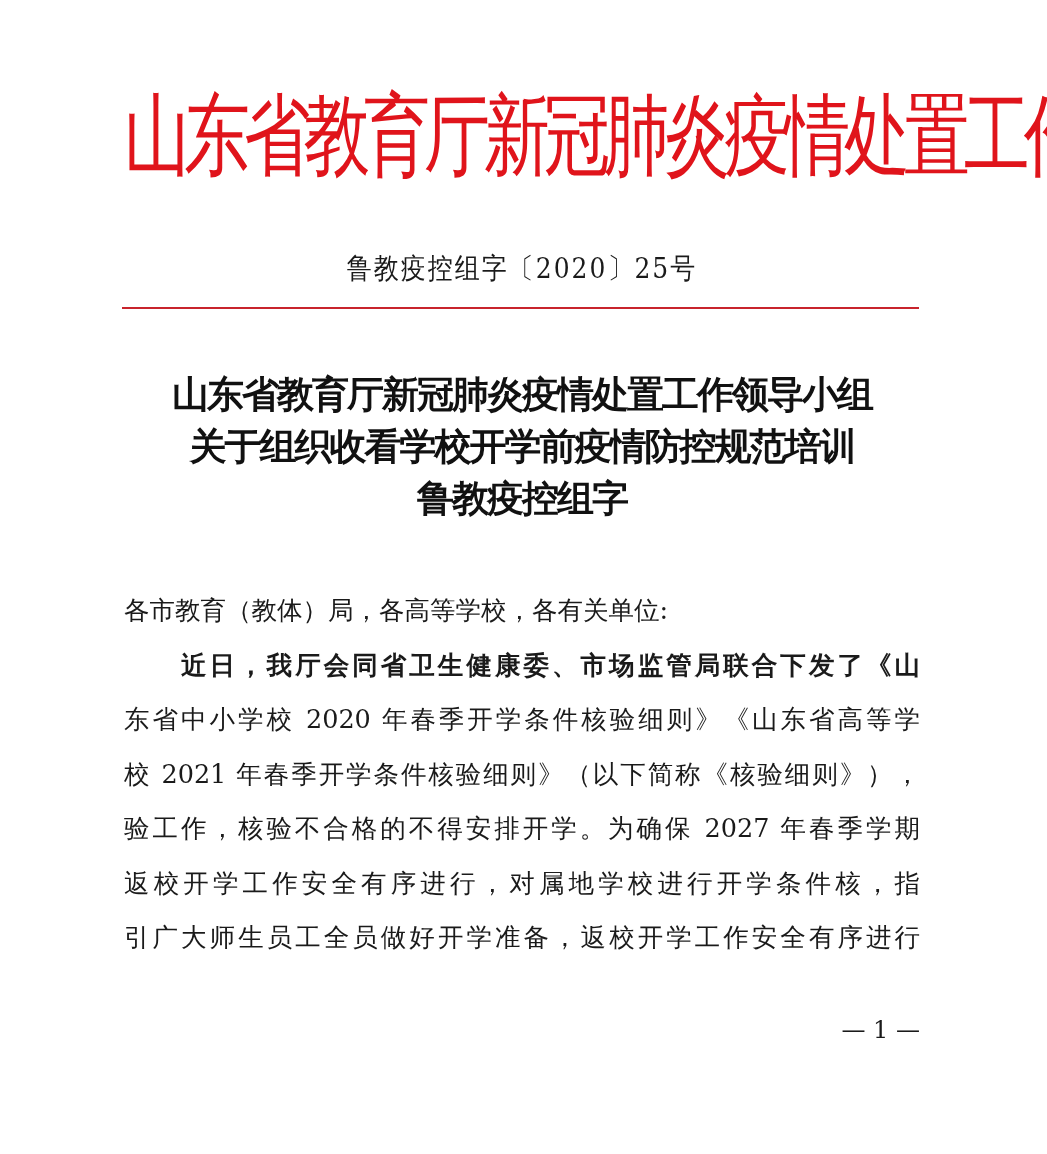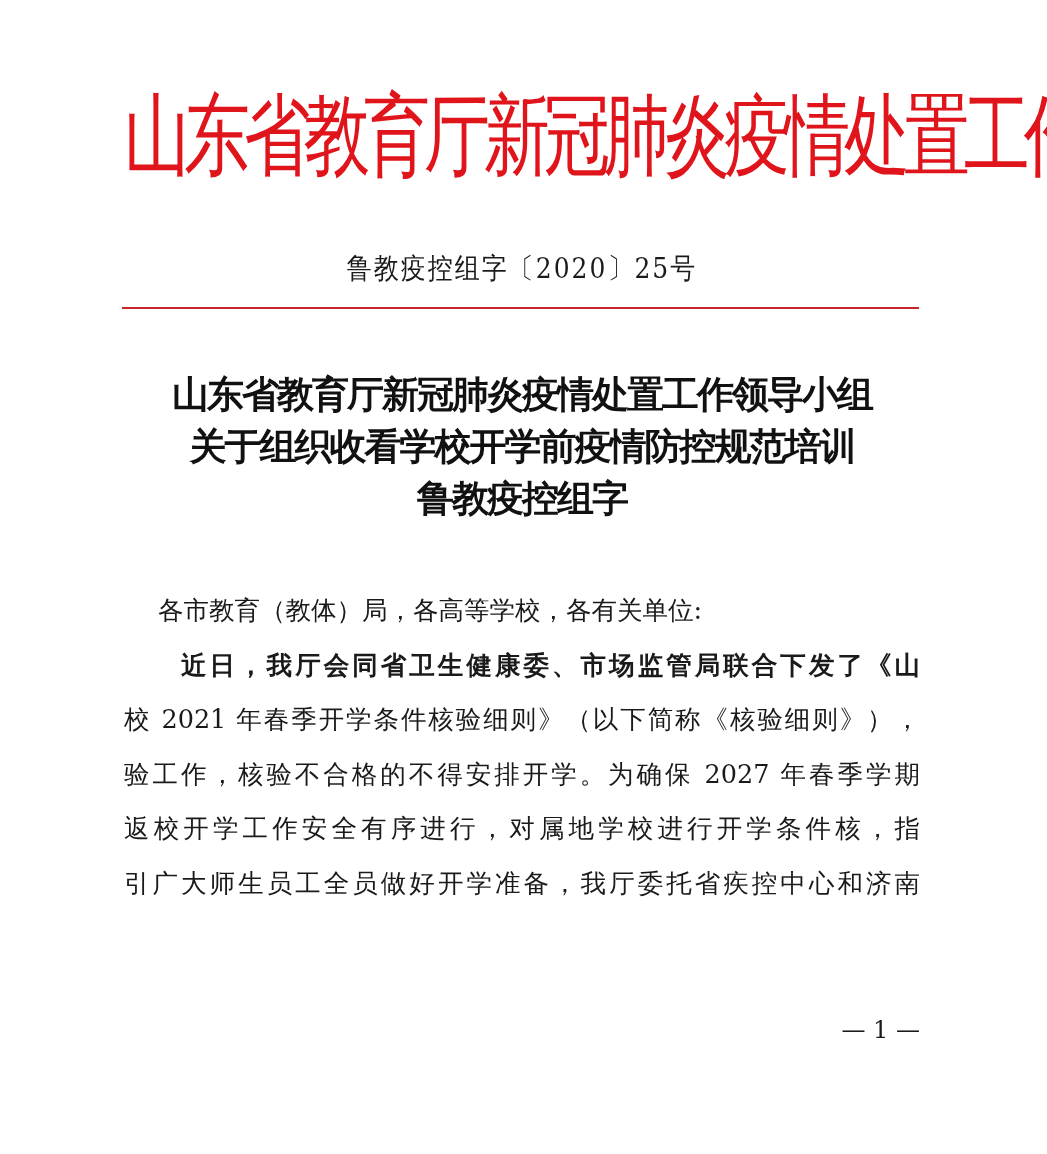--- a/index.html
+++ b/index.html
@@ -33,21 +33,21 @@
       font-size: 37px; line-height: 52px; color: #111;
       letter-spacing: -2px;
     }
     .title div { white-space: nowrap; }
     .body-text {
       position: absolute; left: 124px; top: 583px; width: 796px;
       font-family: "DejaVu Serif", serif;
       font-size: 25.5px; line-height: 54.5px; color: #1a1a1a;
     }
     .body-text .line { white-space: nowrap; text-align: justify; text-align-last: justify; }
-    .body-text .salutation { text-align: center; text-align-last: left; margin-left: 34px; }
+    .body-text .salutation { text-align: center; text-align-last: left; }
     .body-text .indent { padding-left: 57px; font-weight: bold; }
     .page-num {
       position: absolute; left: 828px; top: 1016px; width: 92px;
       text-align: right;
       font-family: "DejaVu Serif", serif; font-size: 24px; color: #1a1a1a;
     }
   </style>
 </head>
 <body>
 
@@ -58,20 +58,21 @@
 
   <div class="title">
     <div>山东省教育厅新冠肺炎疫情处置工作领导小组</div>
     <div>关于组织收看学校开学前疫情防控规范培训</div>
     <div>鲁教疫控组字</div>
   </div>
 
   <div class="body-text">
     <div class="line salutation">各市教育（教体）局，各高等学校，各有关单位:</div>
     <div class="line indent">近日，我厅会同省卫生健康委、市场监管局联合下发了《山</div>
+    <div class="line">东省中小学校 2020 年春季开学条件核验细则》《山东省高等学</div>
     <div class="line">校 2021 年春季开学条件核验细则》（以下简称《核验细则》），</div>
     <div class="line">验工作，核验不合格的不得安排开学。为确保 2027 年春季学期</div>
     <div class="line">返校开学工作安全有序进行，对属地学校进行开学条件核，指</div>
-    <div class="line">引广大师生员工全员做好开学准备，我厅委托省疾控中心和济南</div>
+    <div class="line">引广大师生员工全员做好开学准备，返校开学工作安全有序进行</div>
   </div>
 
   <div class="page-num">— 1 —</div>
 </div>
 
 </body></html>

